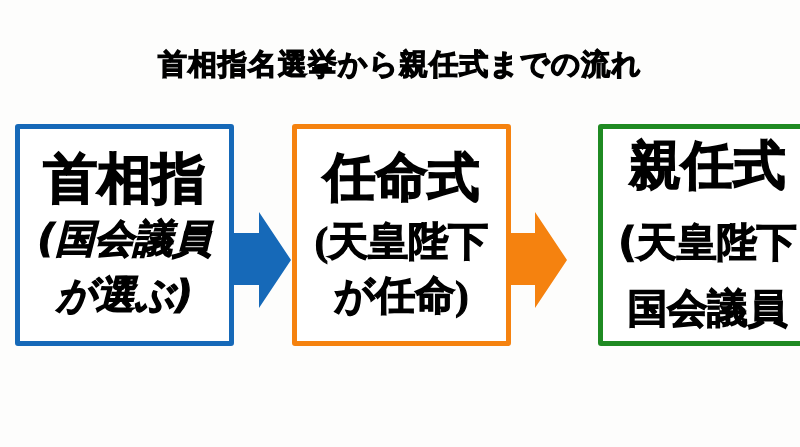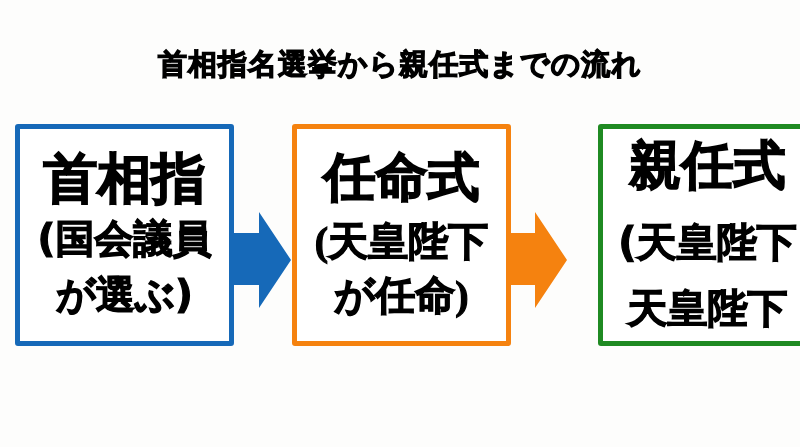--- a/index.html
+++ b/index.html
@@ -29,21 +29,21 @@
       font-size: 52px; font-weight: bold; line-height: 62px;
       text-align: center; white-space: nowrap;
       -webkit-text-stroke: 1.5px #000;
     }
     .sub {
       font-size: 40px; font-weight: bold; line-height: 54px;
       text-align: center; white-space: nowrap;
       -webkit-text-stroke: 1.2px #000;
     }
     .box-1 .heading { font-size: 54px; line-height: 64px; }
-    .box-1 .sub { font-size: 39px; line-height: 56px; }
+    .box-1 .sub { font-size: 39px; line-height: 56px; font-style: italic; }
     .box-2 .heading { margin-bottom: 6px; }
     .box-3 .heading { margin-bottom: 8px; }
     .box-3 .sub { line-height: 55px; }
     .arrow {
       position: absolute; top: 212px; width: 60px; height: 96px;
     }
     .arrow-1 { left: 231px; }
     .arrow-2 { left: 508px; }
   </style>
 </head>
@@ -67,14 +67,14 @@
   <div class="sub">が任命)</div>
 </div>
 
 <svg class="arrow arrow-2" viewBox="0 0 60 96">
   <polygon points="0,21 27,21 27,0 59,48 27,96 27,73 0,73" fill="#f5820f"></polygon>
 </svg>
 
 <div class="box box-3">
   <div class="heading">親任式</div>
   <div class="sub">(天皇陛下</div>
-  <div class="sub">天皇陛下</div>
+  <div class="sub">国会議員</div>
 </div>
 
 </body></html>

